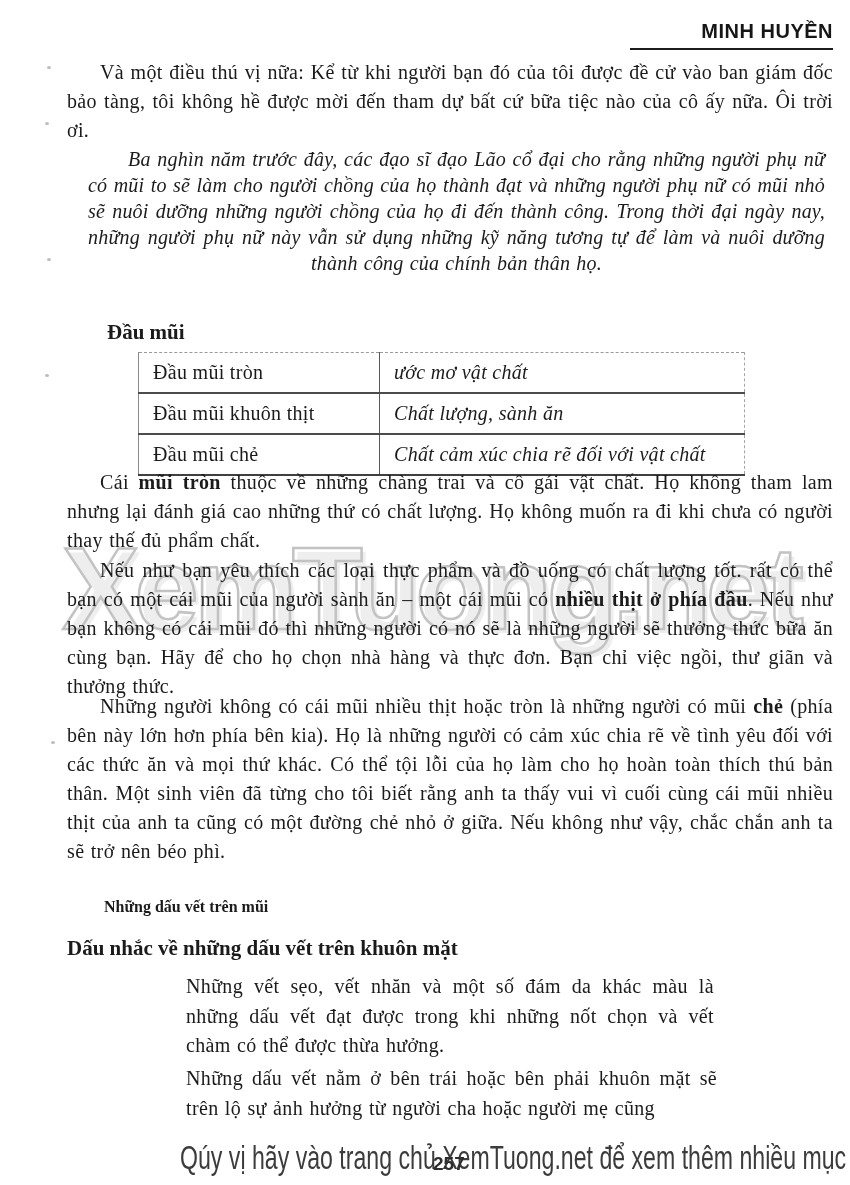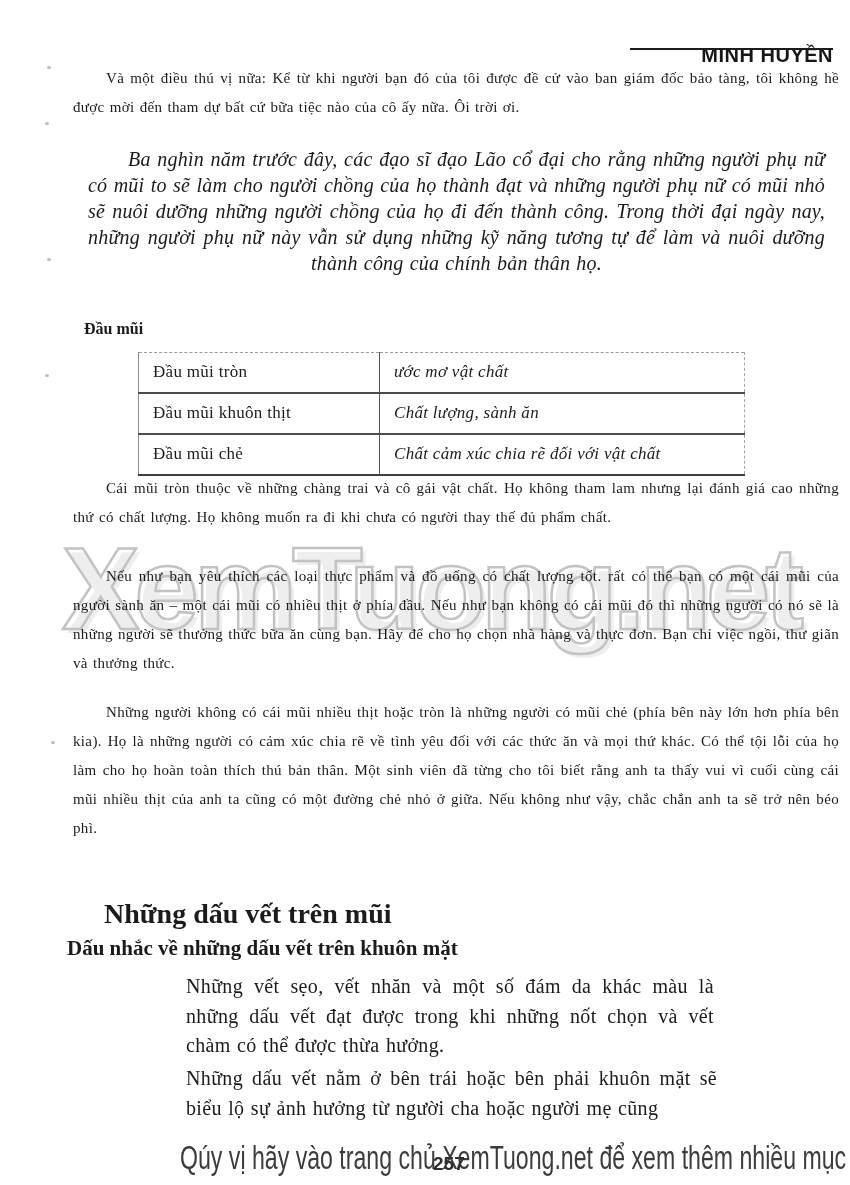--- a/index.html
+++ b/index.html
@@ -4,52 +4,52 @@
 <style>
   html,body{margin:0;padding:0;background:#e8e8e8;}
   .page{
     position:relative;width:850px;height:1185px;margin:0 auto;background:#ffffff;
     font-family:"Liberation Serif", serif;color:#1b1b1b;overflow:hidden;
   }
   
   .author{
     position:absolute;top:20px;left:550px;width:283px;text-align:right;
     font-family:"Liberation Sans", sans-serif;font-size:20px;font-weight:700;
-    letter-spacing:.5px;color:#161616;margin-top:24px;
+    letter-spacing:.5px;color:#161616;
   }
   .author-rule{position:absolute;top:48px;left:630px;width:203px;height:2px;background:#1c1c1c;}
   
   .body-para{
-    position:absolute;left:67px;width:766px;margin:6px;
-    font-size:15px;line-height:29px;text-align:justify;text-indent:33px;
+    position:absolute;left:67px;width:766px;margin:0;
+    font-size:20px;line-height:29px;text-align:justify;text-indent:33px;
     letter-spacing:.35px;word-spacing:1px;z-index:2;
   }
   .quote-para{
     position:absolute;left:88px;top:146px;width:737px;margin:0;
     font-style:italic;font-size:20px;line-height:26px;
     text-align:justify;text-align-last:center;text-indent:40px;
     letter-spacing:.2px;word-spacing:1px;z-index:2;
   }
-  .b{font-weight:400;}
+  .b{font-weight:700;}
   .sec-heading{
-    position:absolute;left:84px;margin:0;font-size:16px;font-weight:700;z-index:2;
+    position:absolute;left:107px;margin:0;font-size:21px;font-weight:700;z-index:2;
   }
   .sub-heading{
     position:absolute;left:67px;width:766px;margin:0;
     font-size:21px;font-weight:700;z-index:2;
   }
   .narrow-para{
     position:absolute;left:186px;width:528px;margin:0;
     font-size:20px;line-height:29.5px;text-align:justify;
     letter-spacing:.35px;word-spacing:1px;z-index:2;
   }
   
   .nose-table{
     position:absolute;left:138px;top:352px;width:607px;z-index:2;
-    border-collapse:collapse;table-layout:fixed;font-size:17px;
+    border-collapse:collapse;table-layout:fixed;font-size:20px;
     border-top:1px dashed #9a9a9a;
   }
   .nose-table td{
     height:36px;padding:1px 12px 2px 14px;vertical-align:middle;
     border-bottom:2px solid #4c4c4c;letter-spacing:.3px;
   }
   .nose-table td.c1{width:214px;border-left:1px solid #8a8a8a;border-right:1px solid #575757;}
   .nose-table td.c2{border-right:1px dashed #a5a5a5;font-style:italic;}
   .nose-table tr:last-child td{border-bottom:2px solid #3f3f3f;}
   
@@ -113,23 +113,23 @@
       </tr>
     </tbody>
   </table>
 
   <p class="body-para" style="top:468px;"><span>Cái </span><span class="b">mũi tròn</span><span> thuộc về những chàng trai và cô gái vật chất. Họ không tham lam nhưng lại đánh giá cao những thứ có chất lượng. Họ không muốn ra đi khi chưa có người thay thế đủ phẩm chất.</span></p>
 
   <p class="body-para" style="top:556px;"><span>Nếu như bạn yêu thích các loại thực phẩm và đồ uống có chất lượng tốt. rất có thể bạn có một cái mũi của người sành ăn – một cái mũi có </span><span class="b">nhiều thịt ở phía đầu</span><span>. Nếu như bạn không có cái mũi đó thì những người có nó sẽ là những người sẽ thưởng thức bữa ăn cùng bạn. Hãy để cho họ chọn nhà hàng và thực đơn. Bạn chỉ việc ngồi, thư giãn và thưởng thức.</span></p>
 
   <p class="body-para" style="top:692px;"><span>Những người không có cái mũi nhiều thịt hoặc tròn là những người có mũi </span><span class="b">chẻ</span><span> (phía bên này lớn hơn phía bên kia). Họ là những người có cảm xúc chia rẽ về tình yêu đối với các thức ăn và mọi thứ khác. Có thể tội lỗi của họ làm cho họ hoàn toàn thích thú bản thân. Một sinh viên đã từng cho tôi biết rằng anh ta thấy vui vì cuối cùng cái mũi nhiều thịt của anh ta cũng có một đường chẻ nhỏ ở giữa. Nếu không như vậy, chắc chắn anh ta sẽ trở nên béo phì.</span></p>
 
-  <h3 class="sec-heading" style="top:898px;left:104px;font-size:28px;">Những dấu vết trên mũi</h3>
+  <h3 class="sec-heading" style="top:898px;left:104px;font-size:16px;">Những dấu vết trên mũi</h3>
   <h3 class="sub-heading" style="top:936px;">Dấu nhắc về những dấu vết trên khuôn mặt</h3>
 
   <p class="narrow-para" style="top:972px;">Những vết sẹo, vết nhăn và một số đám da khác màu là những dấu vết đạt được trong khi những nốt chọn và vết chàm có thể được thừa hưởng.</p>
-  <p class="narrow-para" style="top:1064px;width:531px;">Những dấu vết nằm ở bên trái hoặc bên phải khuôn mặt sẽ biểu lộ sự ảnh hưởng từ người cha hoặc người mẹ cũng</p>
+  <p class="narrow-para" style="top:1064px;width:531px;">Những dấu vết nằm ở bên trái hoặc bên phải khuôn mặt sẽ trên lộ sự ảnh hưởng từ người cha hoặc người mẹ cũng</p>
 
   <div class="footer"><span class="footer-inner"><span>Qúy vị hãy vào trang chủ </span><span>XemTuong.net</span><span> để xem thêm nhiều mục hay khác</span></span></div>
 
   <div class="page-num">257</div>
 
 </div>
 
 </body></html>

